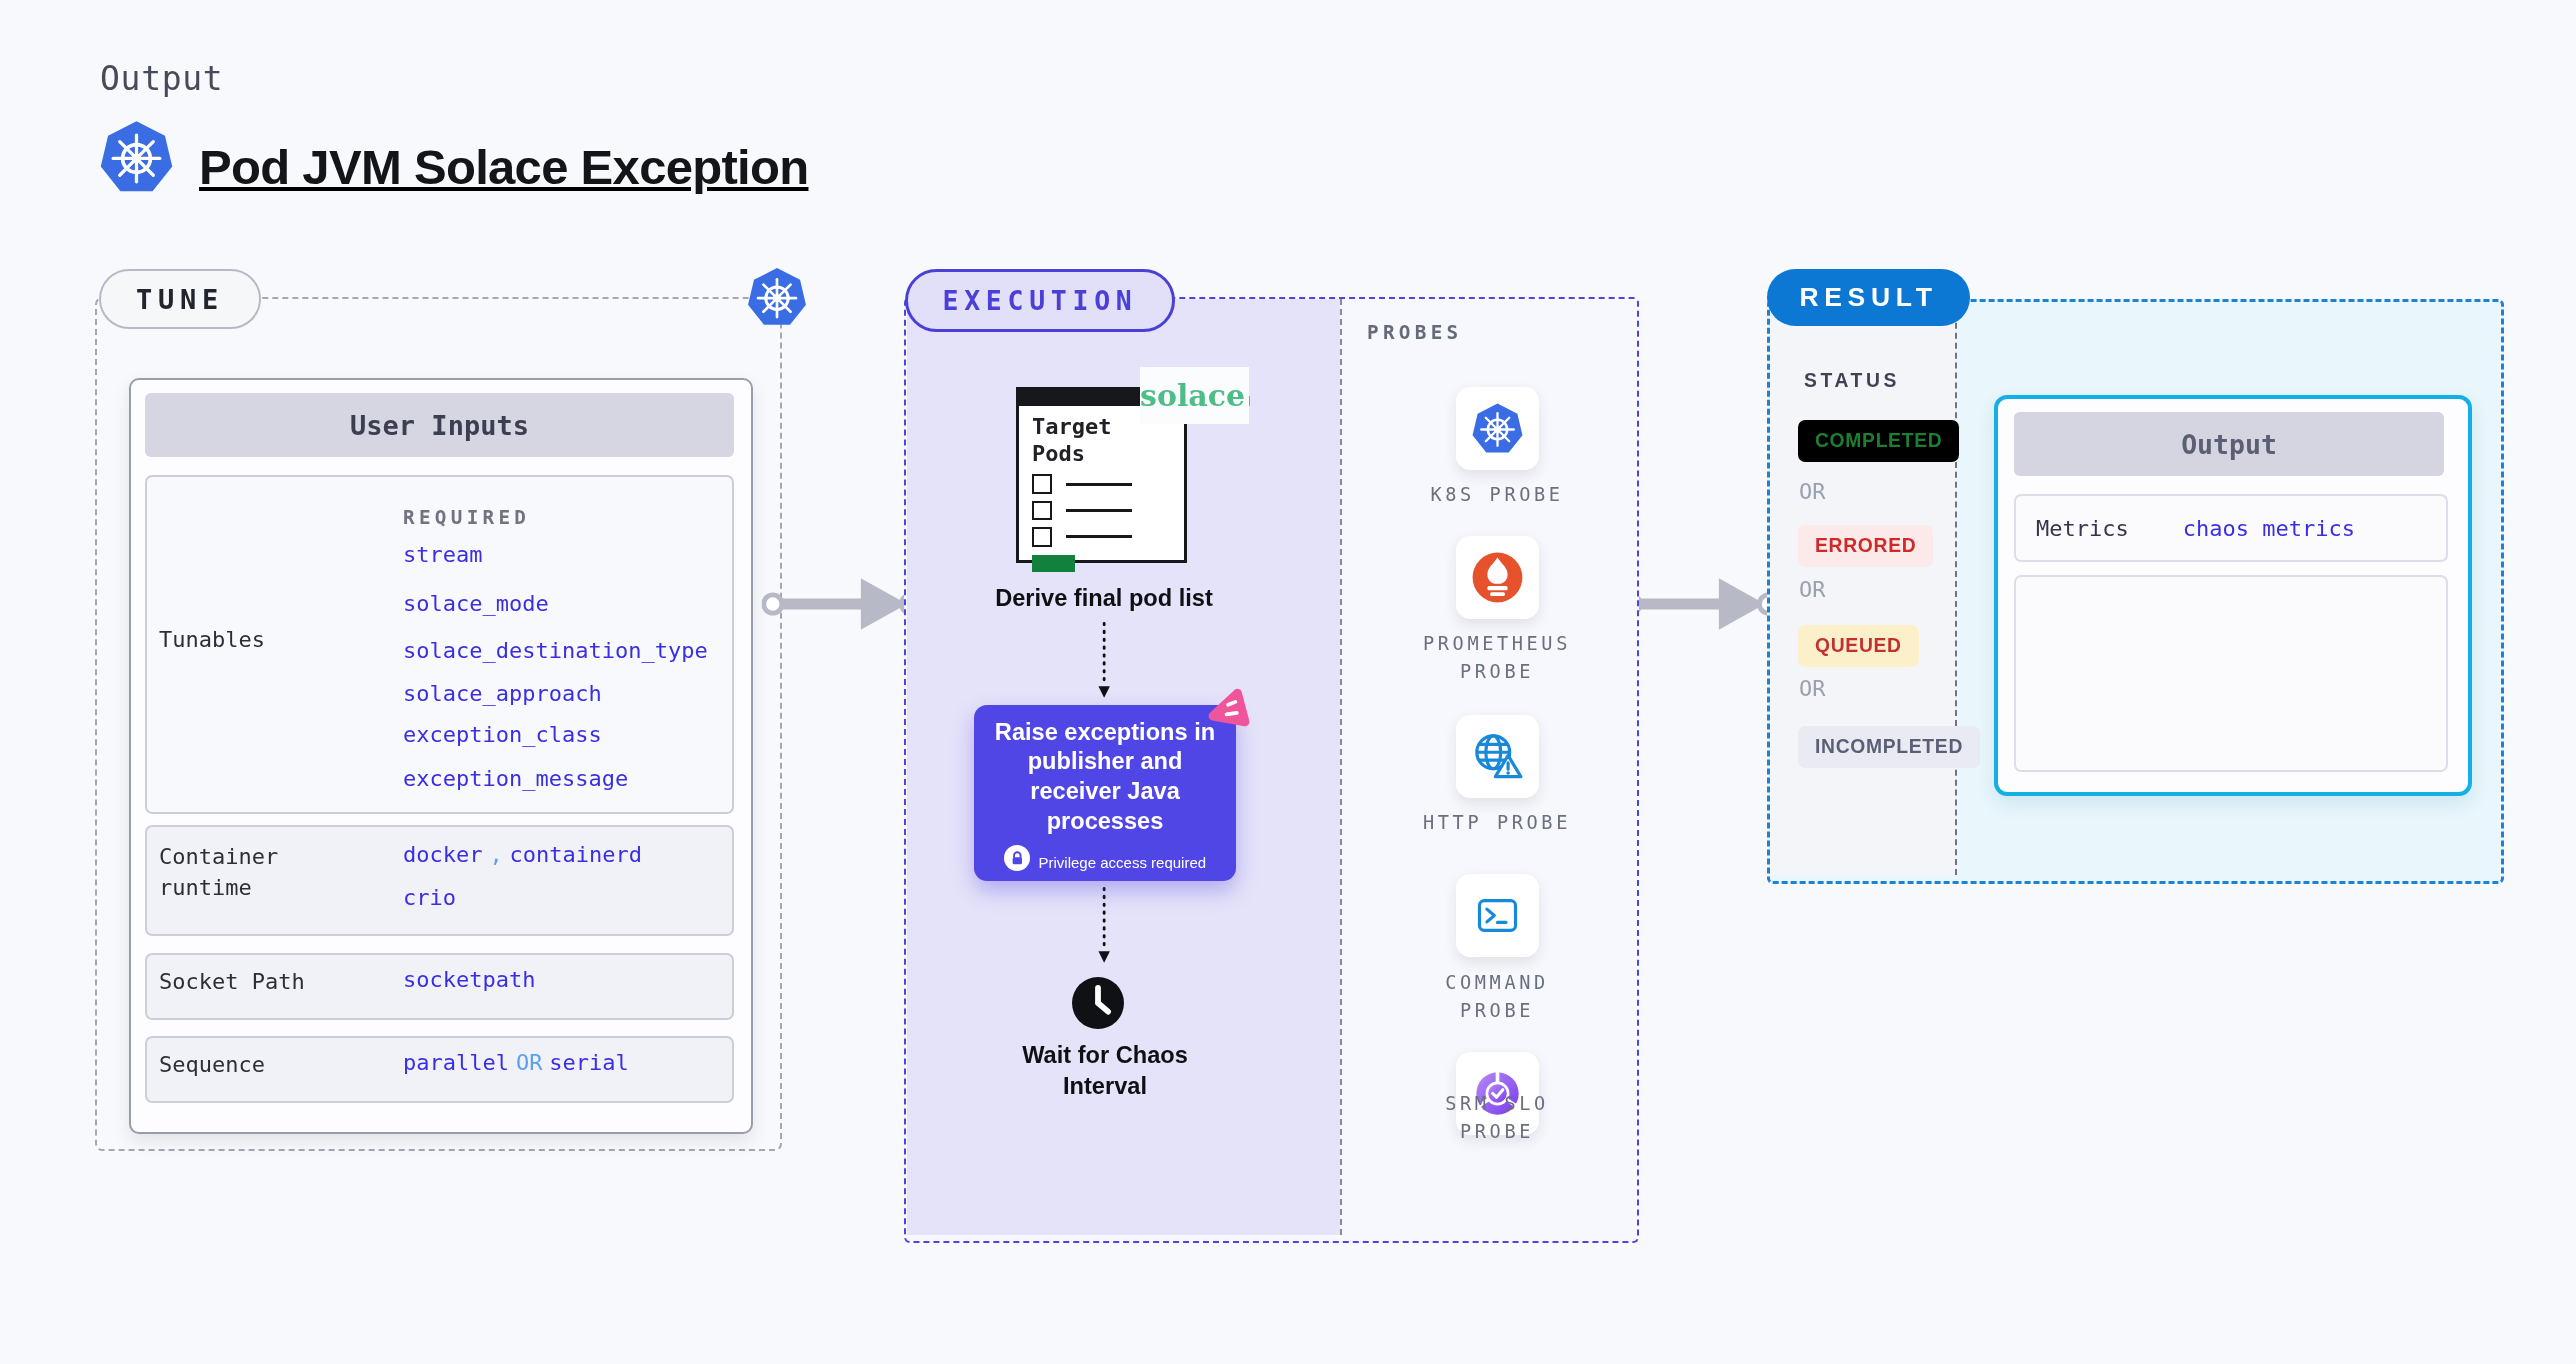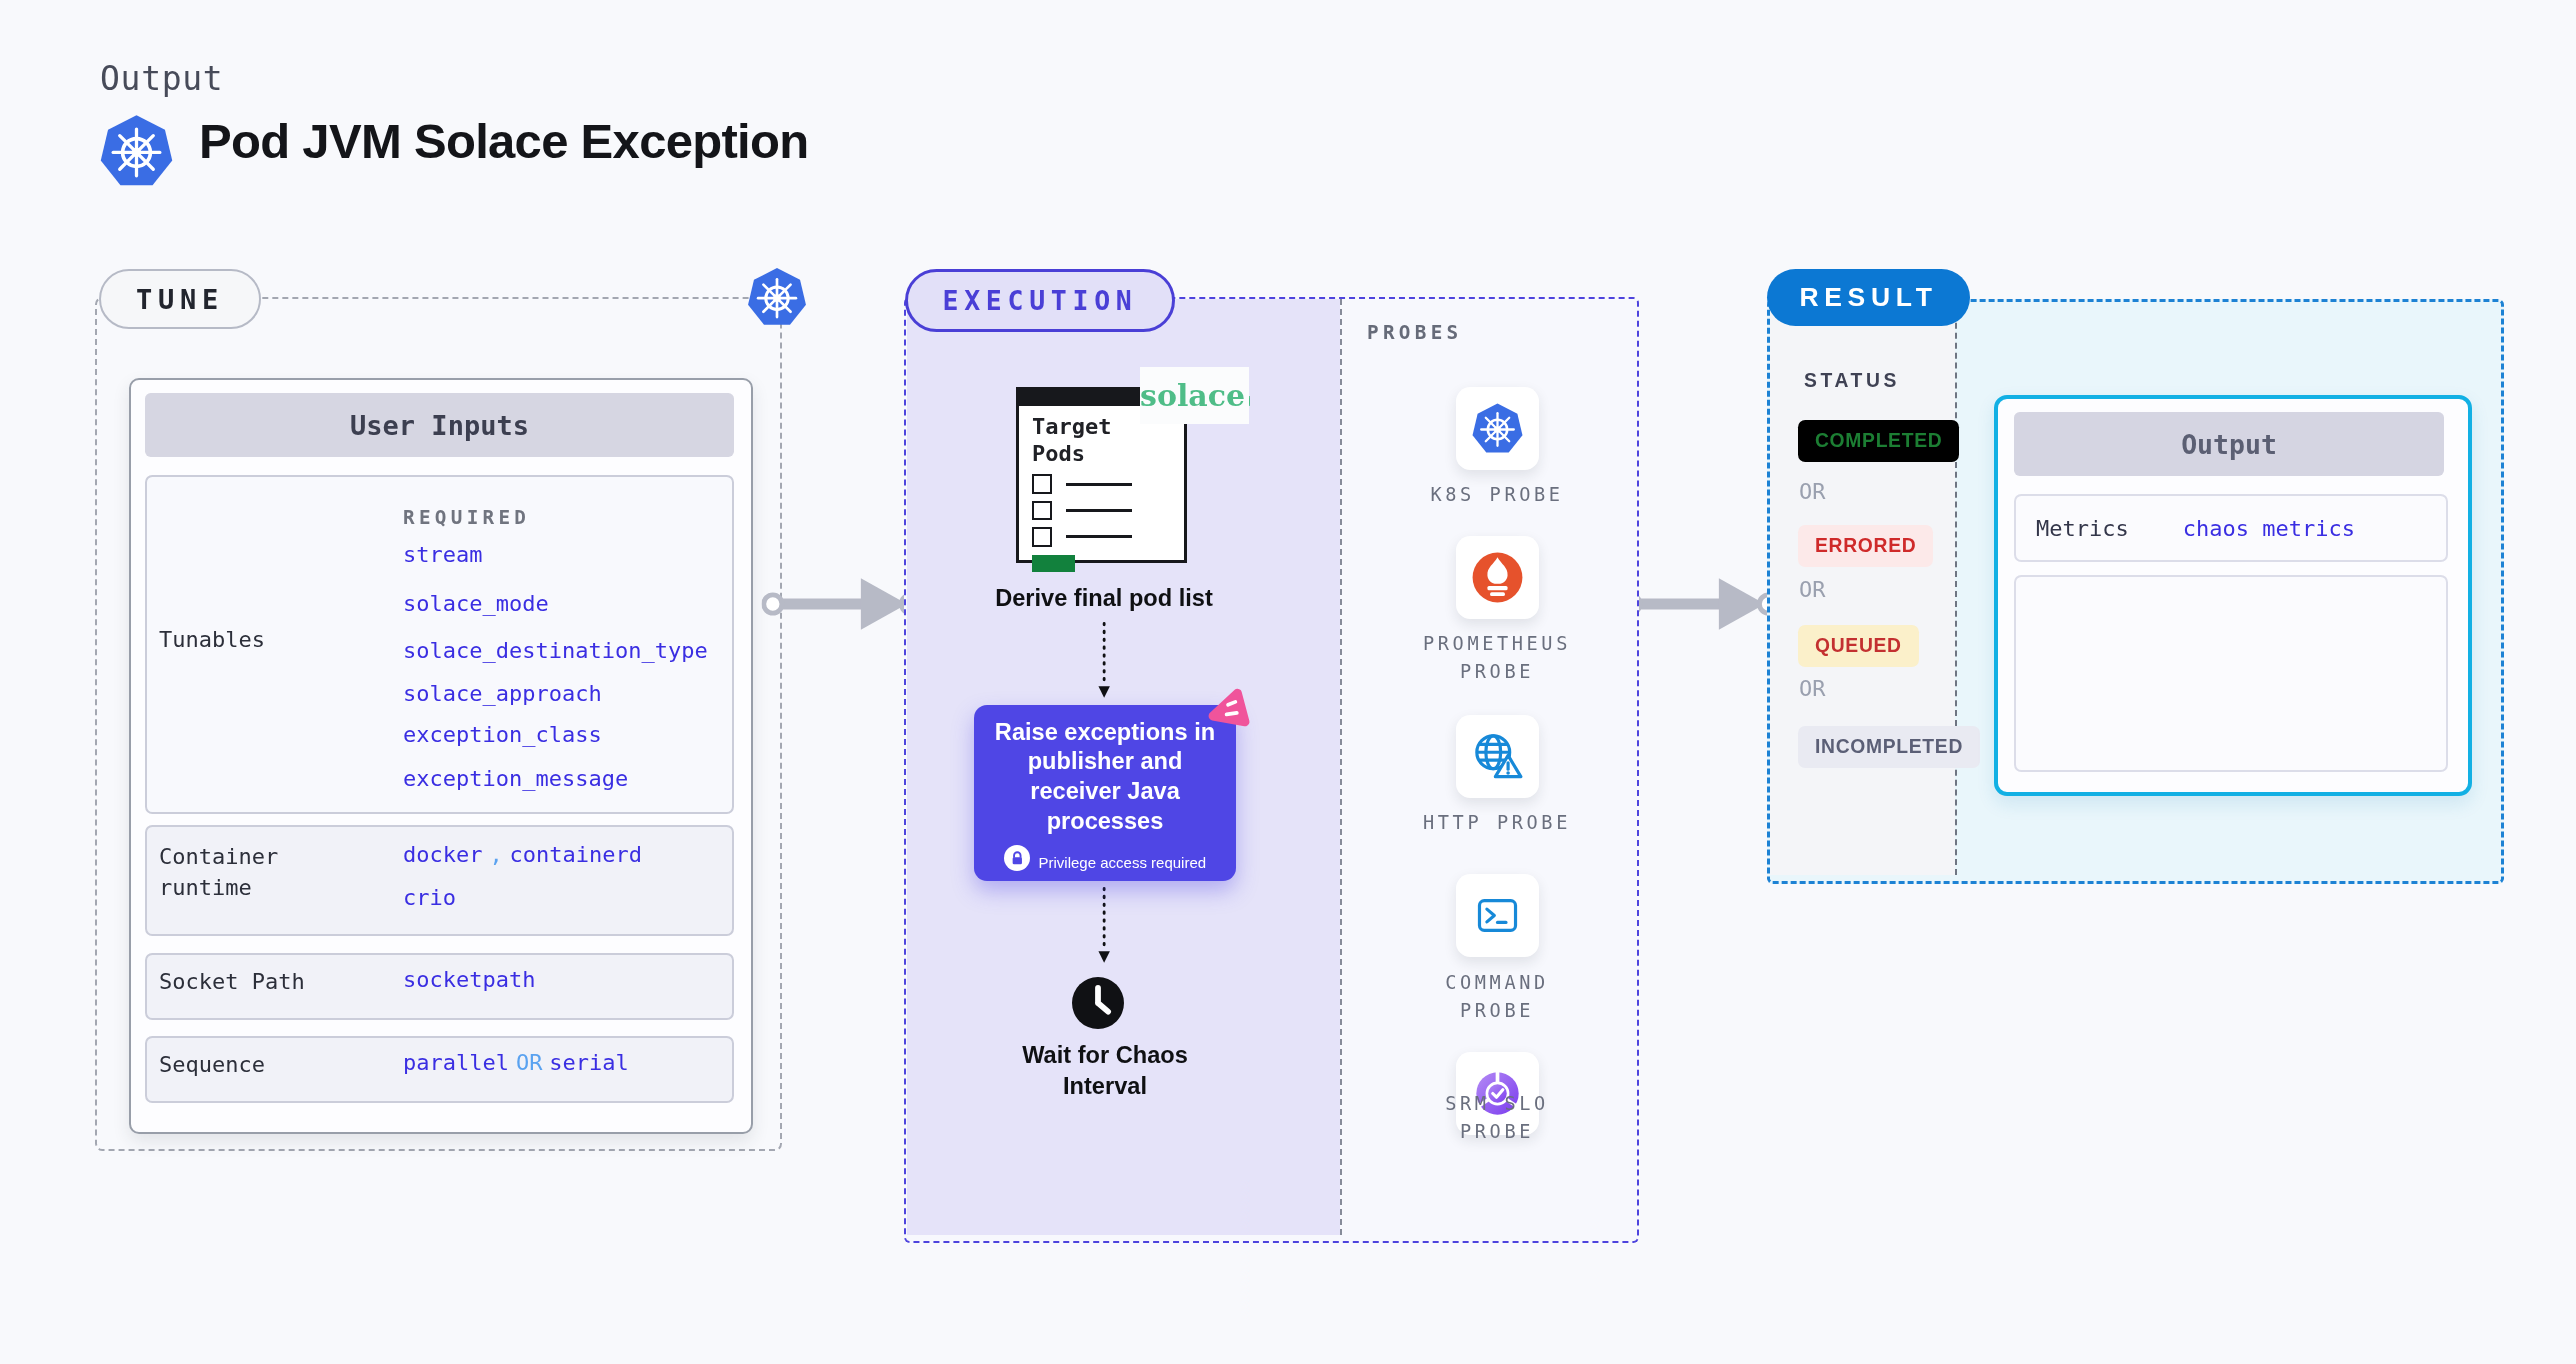--- a/index.html
+++ b/index.html
@@ -5,21 +5,21 @@
   html,body{margin:0;padding:0;background:#f8f9fc;}
   .canvas{position:relative;width:2576px;height:1365px;background:#f8f9fc;overflow:hidden;
           font-family:"DejaVu Sans Mono",monospace;}
   .abs{position:absolute;}
   .mono{font-family:"DejaVu Sans Mono",monospace;}
   .sans{font-family:"Liberation Sans",sans-serif;}
   .serif{font-family:"DejaVu Serif",serif;}
 
   
   .kicker{left:100px;top:59px;font-size:33px;color:#474b59;letter-spacing:0.7px;}
-  .title-row{left:100px;top:113px;display:flex;align-items:flex-start;gap:26px;}
+  .title-row{left:100px;top:119px;display:flex;align-items:flex-end;gap:26px;text-decoration:underline;}
   .title-k8s{width:73px;height:76px;}
   .page-title{font-size:49px;font-weight:bold;color:#141519;letter-spacing:-0.7px;}
 
   
   .tune-box{left:95px;top:297px;width:683px;height:850px;border:2.9px dashed #a3a7b1;border-radius:7.2px;}
   .exec-box{left:904px;top:297px;width:731px;height:942px;border:2.9px dashed #4e44dd;border-radius:5.7px;background:#f7f8fd;}
   .exec-lavender{left:907px;top:299px;width:433px;height:936px;background:#e5e3f9;}
   .exec-divider{left:1340px;top:299px;height:936px;width:0;border-left:2.1px dashed #868b99;}
   .result-box{left:1767px;top:299px;width:731px;height:579px;border:3.6px dashed #1d82d4;border-radius:5.7px;background:#e9f6fb;}
   .status-col{left:1770px;top:303px;width:185px;height:572px;background:#f4f5f8;}

